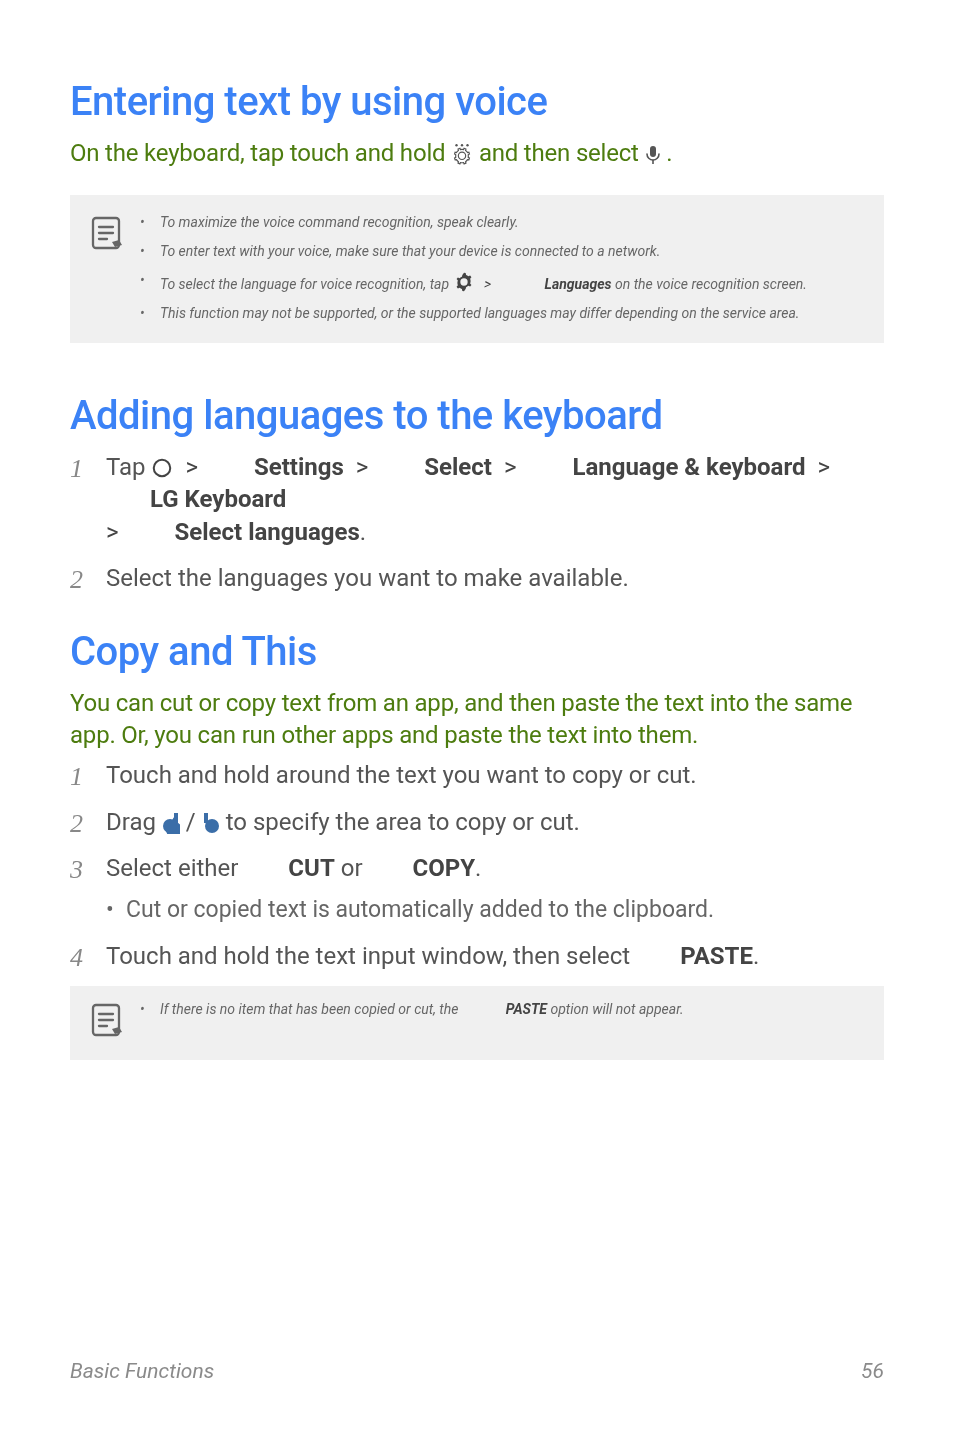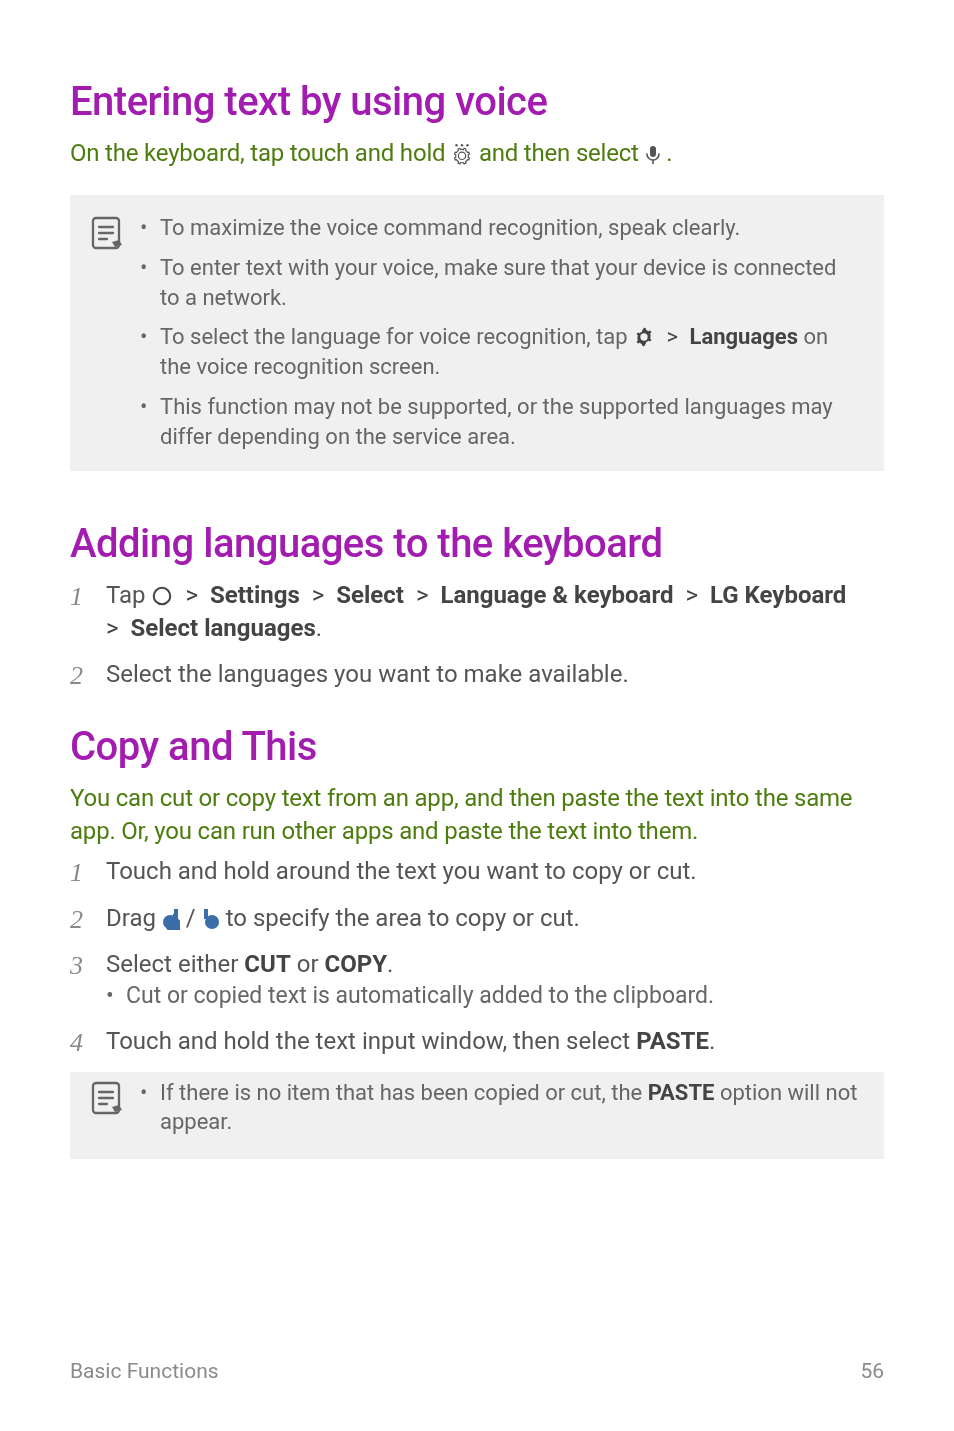--- a/index.html
+++ b/index.html
@@ -7,21 +7,21 @@
   body {
     font-family: -apple-system, BlinkMacSystemFont, "Segoe UI", Roboto, Arial, sans-serif;
     background: #ffffff;
     color: #555;
     font-size: 24px;
     line-height: 1.35;
     position: relative;
     padding: 75px 70px 40px 70px;
   }
   .heading {
-    color: #a21caf;
+    color: #3b82f6;
     font-weight: 500;
     letter-spacing: -0.5px;
     margin-bottom: 8px;
   }
   .h1 { font-size: 40px; }
   .para {
     color: #4d7c0f;
     font-size: 24px;
     margin-bottom: 8px;
     letter-spacing: -0.2px;
@@ -30,53 +30,54 @@
     background: #f0f0f0;
     margin-top: 26px;
     margin-bottom: 46px;
     padding: 18px 24px 20px 20px;
     display: flex;
     gap: 14px;
   }
   .note-box.small {
     margin-top: 8px;
     margin-bottom: 0;
-    padding: 6px 24px 22px 20px;
+    padding: 14px 24px 22px 20px;
   }
   .note-icon {
     flex: 0 0 36px;
     height: 36px;
     margin-top: 2px;
   }
   .note-icon svg { width: 36px; height: 36px; }
   .note-list {
     flex: 1;
     list-style: none;
     color: #666;
-    font-size: 22px;
+    font-size: 14px;
+    font-style: italic;
   }
   .note-list li {
     position: relative;
     padding-left: 20px;
     margin-bottom: 10px;
   }
   .note-list li::before {
     content: "•";
     position: absolute;
     left: 0;
     top: 0;
     color: #666;
   }
   .note-list li:last-child { margin-bottom: 0; }
   .inline-icon {
     display: inline-block;
     vertical-align: -4px;
   }
   .inline-icon svg { display: block; }
-  .bold { font-weight: 700; color: #444; }
+  .bold { font-weight: 700; color: #444; margin-left: 44px; }
   .gt { font-weight: 400; margin: 0 6px; display:inline-block;}
   .ol {
     list-style: none;
     margin-top: 6px;
   }
   .ol li {
     position: relative;
     padding-left: 36px;
     margin-bottom: 14px;
     font-size: 24px;
@@ -87,21 +88,21 @@
     left: 0;
     top: 0;
     font-family: Georgia, "Times New Roman", serif;
     font-style: italic;
     font-size: 26px;
     color: #888;
     letter-spacing: -1px;
   }
   .sublist {
     list-style: none;
-    margin-top: 0;
+    margin-top: 10px;
   }
   .sublist li {
     position: relative;
     padding-left: 20px;
     color: #666;
     font-size: 23px;
     margin-bottom: 0;
   }
   .sublist li::before {
     content: "•";
@@ -113,20 +114,21 @@
   .section { margin-bottom: 30px; }
   .footer {
     position: absolute;
     bottom: 46px;
     left: 70px;
     right: 70px;
     display: flex;
     justify-content: space-between;
     font-size: 21px;
     color: #8a8a8a;
+    font-style: italic;
   }
 </style>
 </head>
 <body>
 
 <div class="section">
   <div class="heading h1">Entering text by using voice</div>
   <p class="para">
     <span>On the keyboard, tap touch and hold </span>
     <span class="inline-icon">

